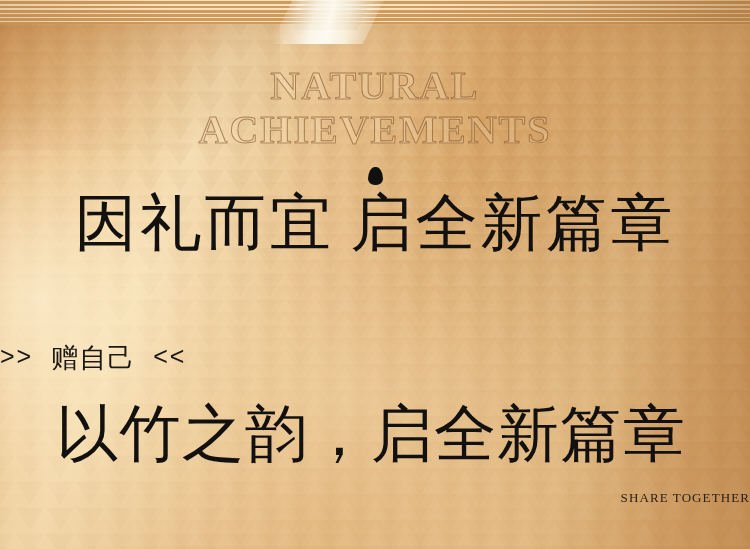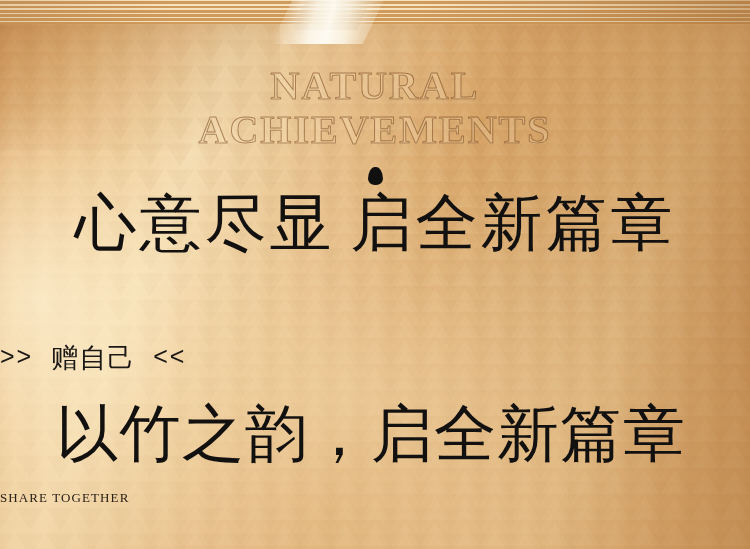--- a/index.html
+++ b/index.html
@@ -229,21 +229,21 @@
     font-size: 62px;
     line-height: 76px;
     color: #121110;
     letter-spacing: 1px;
   }
 
   .footnote {
     position: absolute;
     left: 0; right: 0;
     top: 489px;
-    text-align: left;
+    text-align: right;
     font-family: "Liberation Serif", serif;
     font-size: 13px;
     line-height: 18px;
     letter-spacing: 1.1px;
     color: #2a2018;
   }
 </style>
 </head>
 <body>
 
@@ -287,21 +287,21 @@
   <div class="stripe-glare"></div>
 
   <div class="content">
 
     <div class="eyebrow">NATURAL
 ACHIEVEMENTS</div>
 
     <div class="dot"></div>
 
     <div class="headline-main">
-      <span>心意尽显</span><span class="gap"></span><span>启全新篇章</span>
+      <span>因礼而宜</span><span class="gap"></span><span>启全新篇章</span>
     </div>
 
     <div class="subline">
       <span class="arrow">&gt;&gt;</span><span class="sp"></span><span>赠自己</span><span class="sp"></span><span class="arrow">&lt;&lt;</span>
     </div>
 
     <div class="headline-bottom">以竹之韵，启全新篇章</div>
 
     <div class="footnote">SHARE TOGETHER</div>
 

